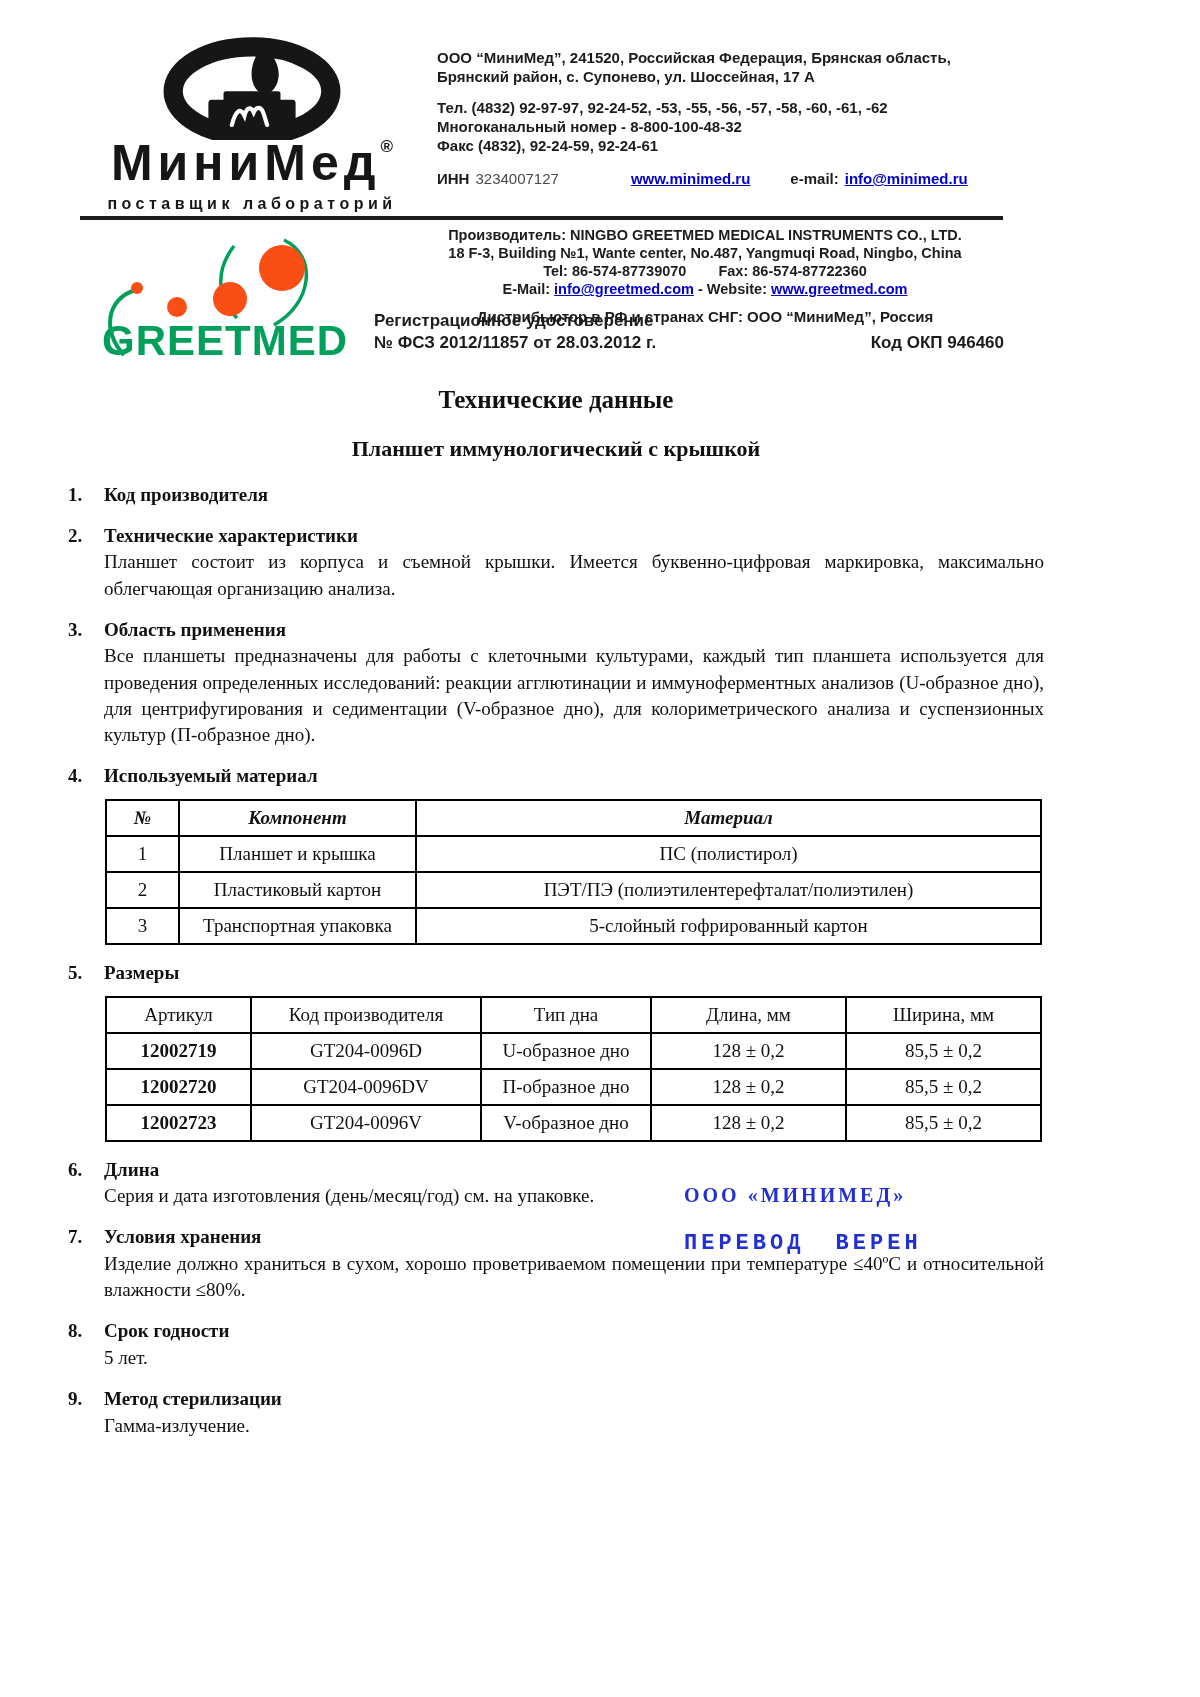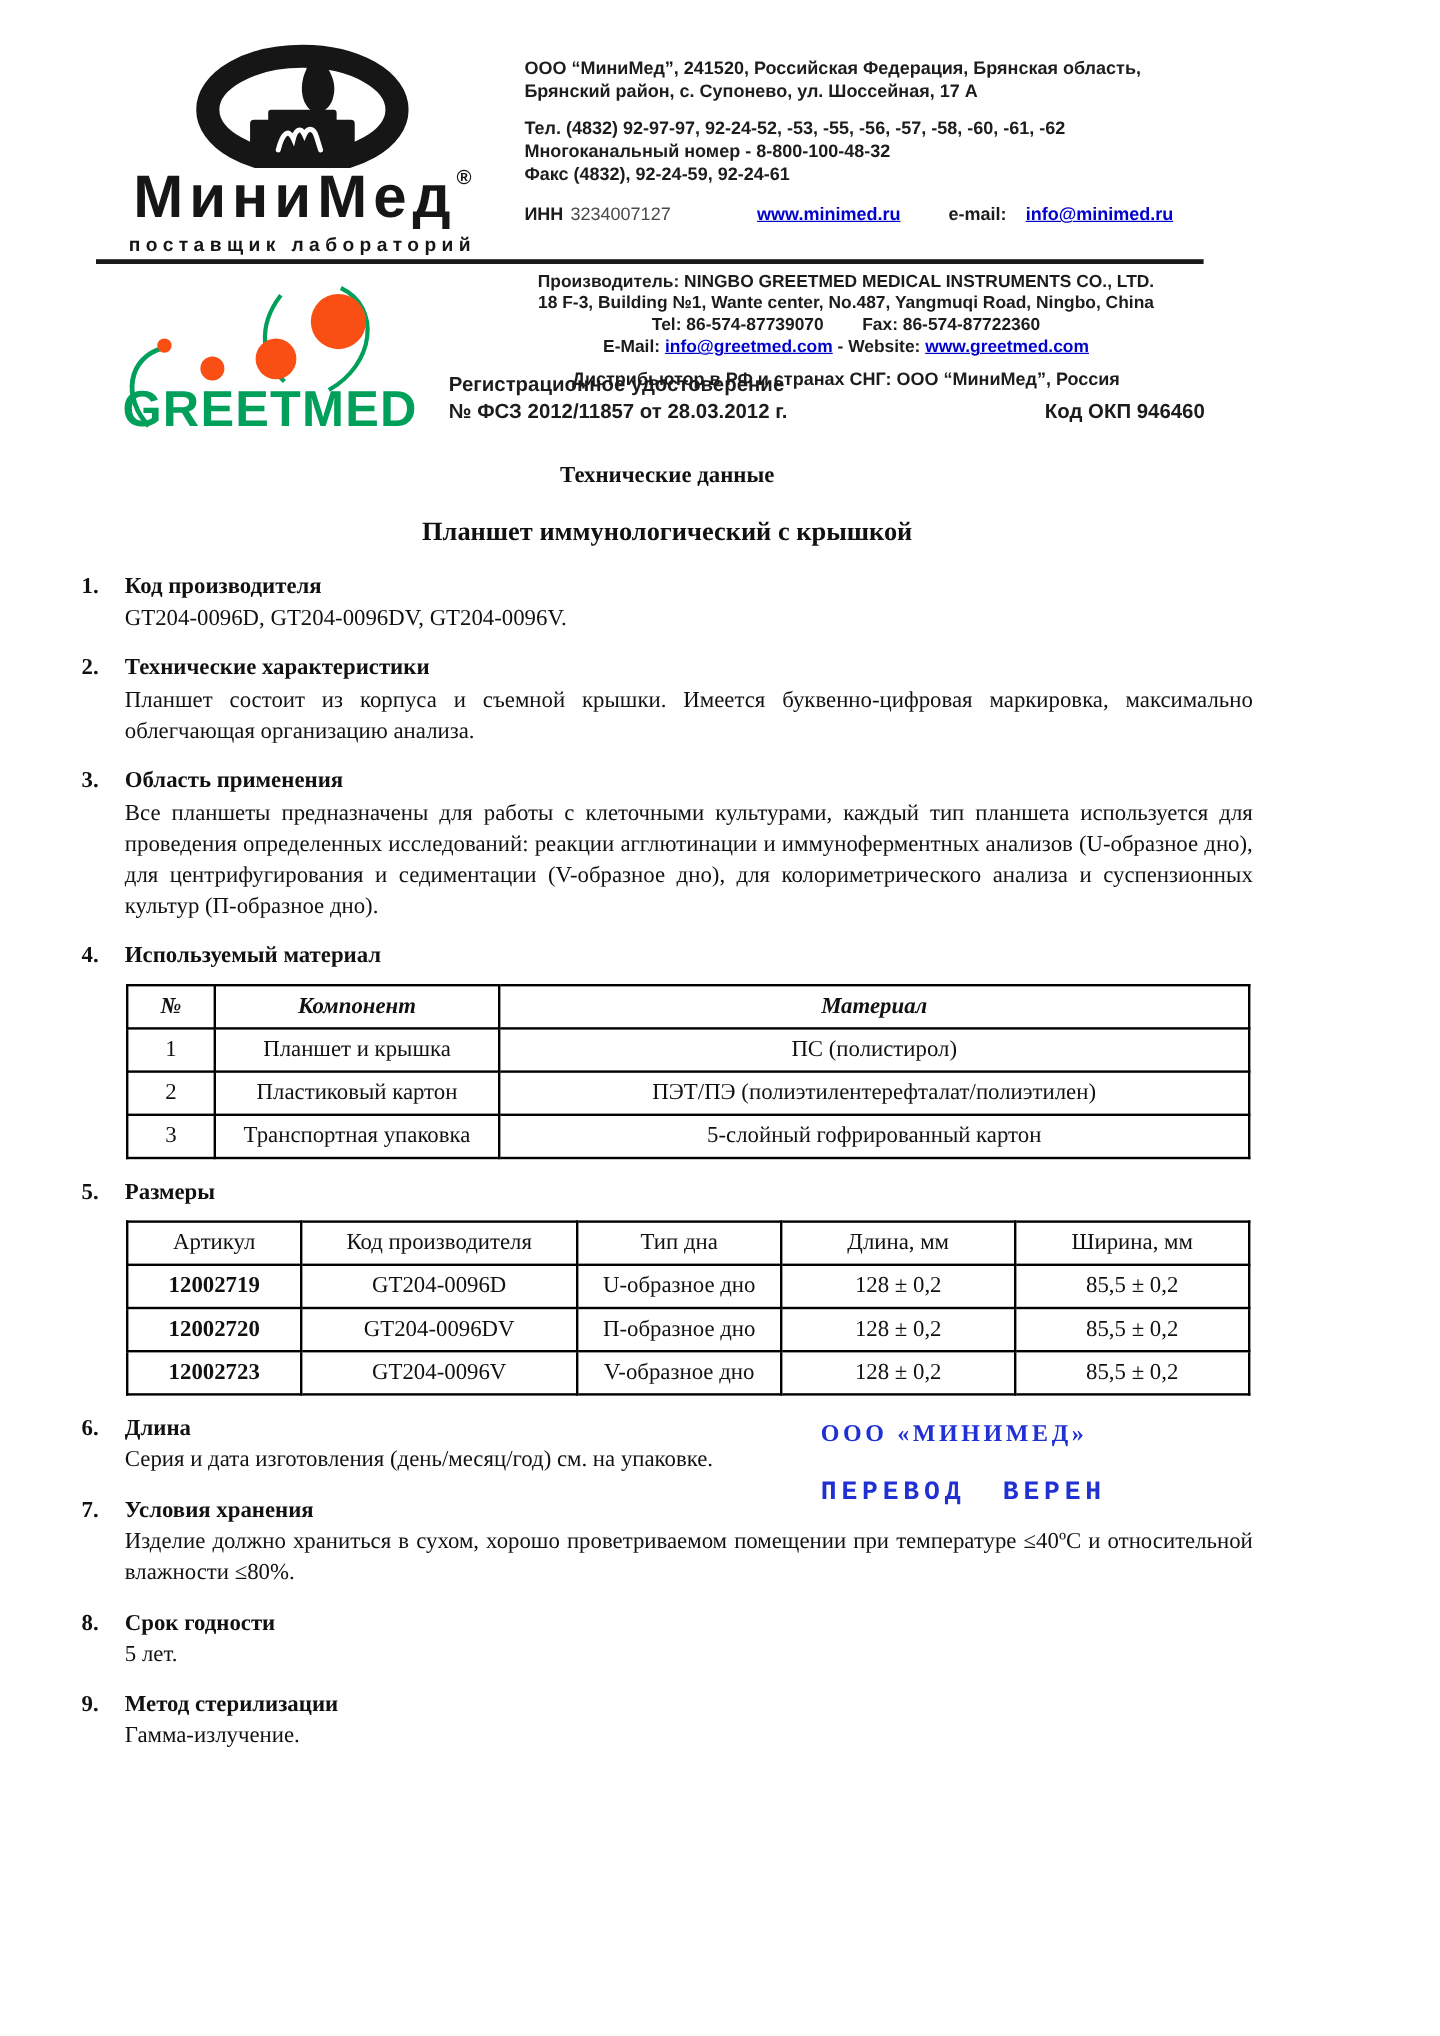--- a/index.html
+++ b/index.html
@@ -27,42 +27,42 @@
     font-family:"Liberation Sans", sans-serif; font-weight:bold; font-size:15px;
     line-height:1.27; color:#1c1c1c;
   }
   .ci-gap { height:12px; }
   .inn-row { margin-top:14px; display:flex; align-items:baseline; }
   .inn-label { font-weight:bold; }
   .inn-value { font-weight:normal; color:#4a4a4a; margin-left:6px; }
   a.doc-link { color:#0000cc; font-weight:bold; text-decoration:underline; }
   .inn-row .site { margin-left:72px; }
   .inn-row .email-label { margin-left:40px; }
-  .inn-row .email { margin-left:16px; }
+  .inn-row .email { margin-left:6px; }
   
   .header-divider { position:absolute; left:80px; top:216px; width:923px; height:4px; background:#1a1a1a; }
   
   .greetmed-logo { position:absolute; left:84px; top:228px; width:272px; height:134px; }
   
   .producer-block {
     position:absolute; left:388px; top:226px; width:634px; text-align:center;
     font-family:"Liberation Sans", sans-serif; font-weight:bold; font-size:14.5px;
     line-height:1.25; color:#1c1c1c;
   }
   .producer-telfax span { margin:0 14px; }
   .producer-distrib { margin-top:9px; font-size:15px; }
   .reg-block {
     position:absolute; left:374px; top:310px; width:630px; text-align:left;
     font-family:"Liberation Sans", sans-serif; font-weight:bold; font-size:17px;
     line-height:1.3; color:#1c1c1c;
   }
   .okp-code { position:absolute; right:0; bottom:0; }
   
   .doc-body { position:absolute; left:68px; top:386px; width:976px; font-size:19px; }
-  .doc-title  { text-align:center; font-weight:bold; font-size:19px; margin-bottom:22px; }
+  .doc-title  { text-align:center; font-weight:bold; font-size:25px; margin-bottom:22px; }
   .doc-title2 { text-align:center; font-weight:bold; font-size:22px; margin-bottom:20px; }
   .sec { display:flex; margin-top:15px; }
   .sec-num { width:36px; flex:none; font-weight:bold; font-size:19px; line-height:1.35; }
   .sec-content { flex:1; }
   .sec-heading { font-weight:bold; font-size:19px; line-height:1.35; }
   .sec-body { font-size:19px; line-height:1.38; margin-top:1px; }
   .justify { text-align:justify; }
   
   table.doc-table {
     border-collapse:collapse; margin:10px 0 6px 37px; width:935px;
@@ -152,21 +152,20 @@
   </div>
 
   <div class="doc-body">
     <div class="doc-title">Технические данные</div>
     <div class="doc-title2">Планшет иммунологический с крышкой</div>
 
     <div class="sec">
       <div class="sec-num">1.</div>
       <div class="sec-content">
         <div class="sec-heading">Код производителя</div>
-        <div class="sec-body">GT204-0096D, GT204-0096DV, GT204-0096V.</div>
       </div>
     </div>
 
     <div class="sec">
       <div class="sec-num">2.</div>
       <div class="sec-content">
         <div class="sec-heading">Технические характеристики</div>
         <div class="sec-body justify">Планшет состоит из корпуса и съемной крышки. Имеется буквенно-цифровая маркировка, максимально облегчающая организацию анализа.</div>
       </div>
     </div>

